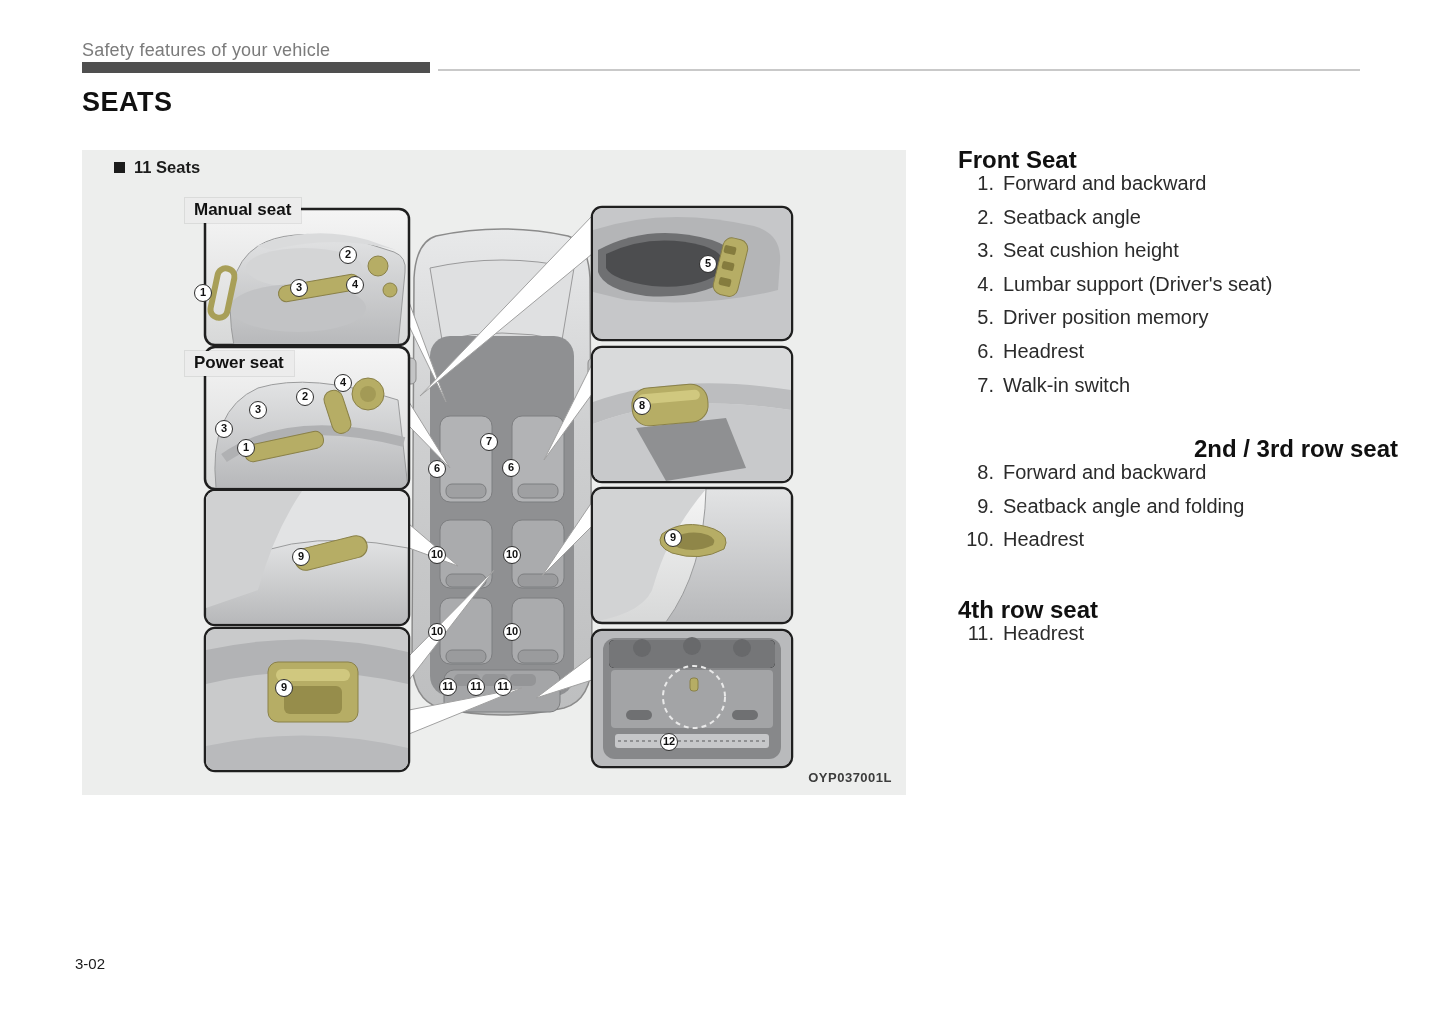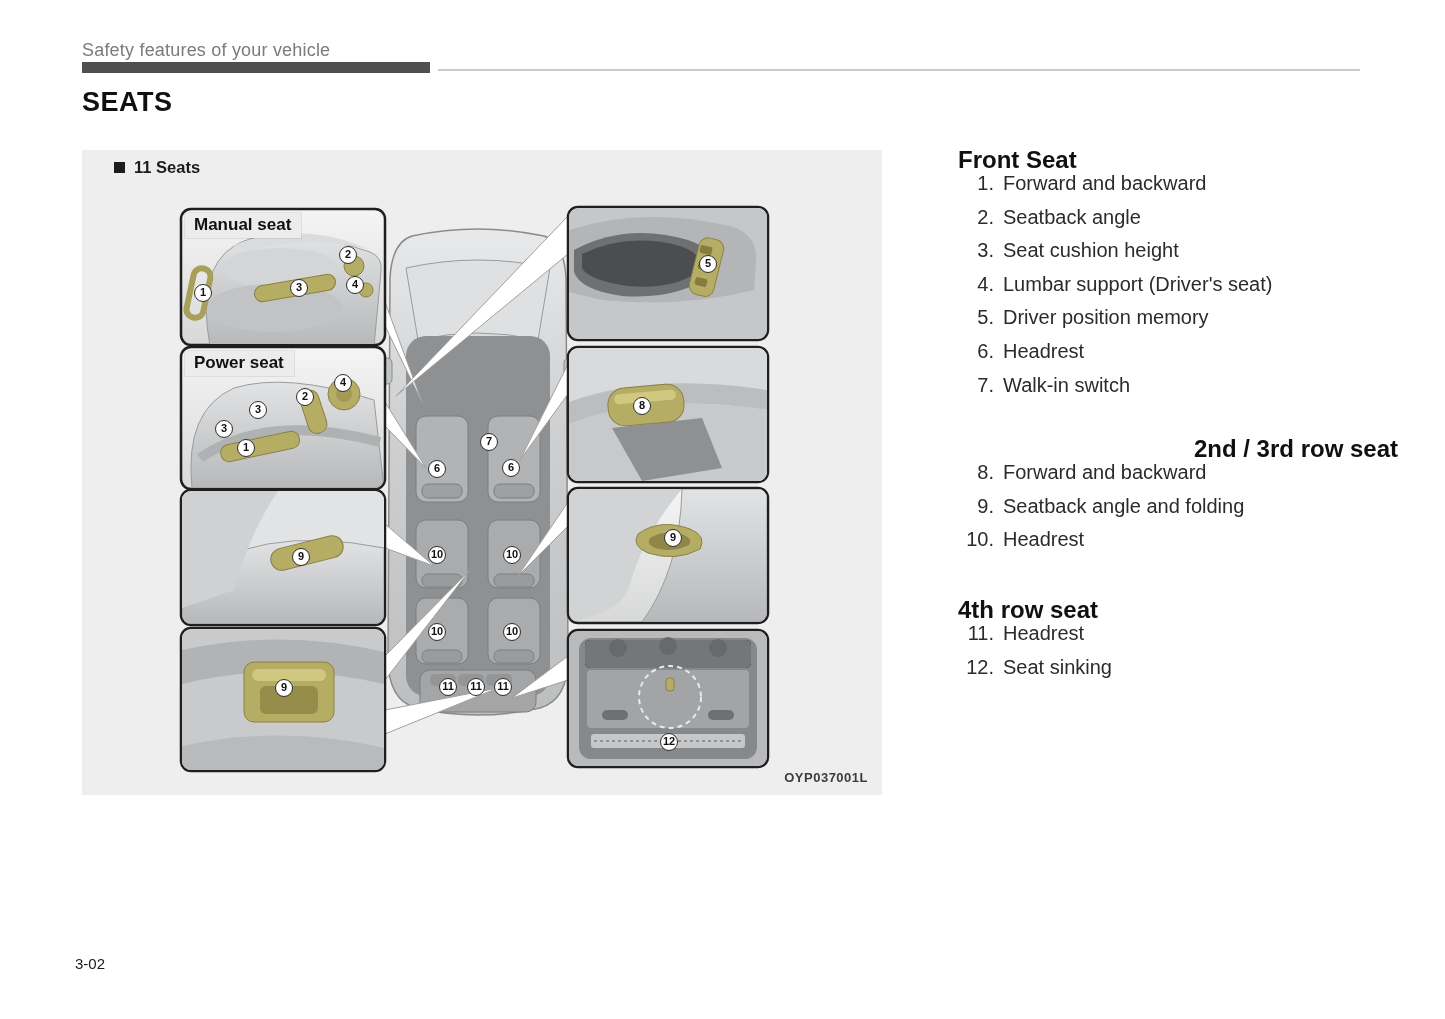--- a/index.html
+++ b/index.html
@@ -11,21 +11,21 @@
   .crumb{
     position:absolute; left:82px; top:40px; font-size:18px; color:#7b7b7b;
     border-bottom:1px solid #8f8f8f; padding-bottom:2px; letter-spacing:.2px;
   }
   .bar-dark{position:absolute; left:82px; top:62px; width:348px; height:11px; background:#4f4f4f;}
   .rule-light{position:absolute; left:438px; top:69px; width:922px; height:2px; background:#c9c9c9;}
   .page-title{position:absolute; left:82px; top:87px; font-size:27px; font-weight:bold; color:#111; letter-spacing:.5px;}
   .page-num{position:absolute; left:75px; top:955px; font-size:15px; color:#1a1a1a;}
 
   
-  .figure{position:absolute; left:82px; top:150px; width:800px; height:645px; background:#edeeed;}
+  .figure{position:absolute; left:82px; top:150px; width:800px; height:645px; background:#edeeed;padding-left:24px;}
   .fig-caption{position:absolute; left:32px; top:8px; display:flex; align-items:center; gap:9px;
     font-size:16.5px; font-weight:bold; color:#1c1c1c;}
   .fig-caption .sq{width:11px; height:11px; background:#1c1c1c; display:inline-block;}
   .panel-label{position:absolute; background:#ececec; color:#111; font-size:17px; font-weight:bold;
     padding:2px 10px 3px 9px; line-height:20px; box-shadow:0 0 0 1px rgba(0,0,0,.08);}
   .img-code{position:absolute; right:14px; top:620px; font-size:13px; font-weight:bold; color:#3c3c3c; letter-spacing:.5px;}
   .chip{
     position:absolute; width:18px; height:18px; box-sizing:border-box; border-radius:50%;
     background:#fff; border:1.5px solid #2e2e2e; color:#111;
     font-size:11px; font-weight:bold; line-height:15px; text-align:center;
@@ -239,21 +239,21 @@
       </g>
     </svg>
 
     
     <div class="fig-caption">
       <span class="sq"></span>
       <span>11 Seats</span>
     </div>
 
     
-    <div class="panel-label" style="left:103px; top:63px;text-align:right;">Manual seat</div>
+    <div class="panel-label" style="left:103px; top:48px;text-align:right;">Manual seat</div>
     <div class="panel-label" style="left:103px; top:201px;">Power seat</div>
 
     
     <span class="chip" style="left:112px; top:134px;">1</span>
     <span class="chip" style="left:257px; top:96px;">2</span>
     <span class="chip" style="left:208px; top:129px;">3</span>
     <span class="chip" style="left:264px; top:126px;">4</span>
 
     <span class="chip" style="left:155px; top:289px;">1</span>
     <span class="chip" style="left:214px; top:238px;">2</span>
@@ -326,20 +326,16 @@
     <div class="item">
       <span class="n">10.</span>
       <span>Headrest</span>
     </div>
 
     <div class="sec-heading mt2">4th row seat</div>
     <div class="item">
       <span class="n">11.</span>
       <span>Headrest</span>
     </div>
-    <div class="item">
-      <span class="n">12.</span>
-      <span>Seat sinking</span>
-    </div>
   </div>
 
   <div class="page-num">3-02</div>
 </div>
 
 </body></html>

